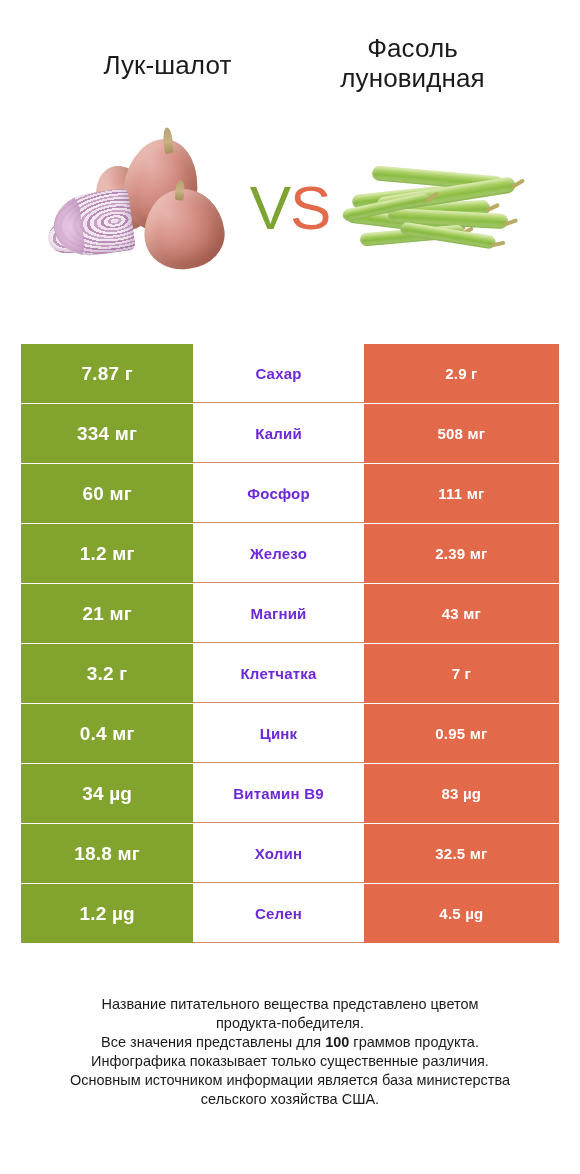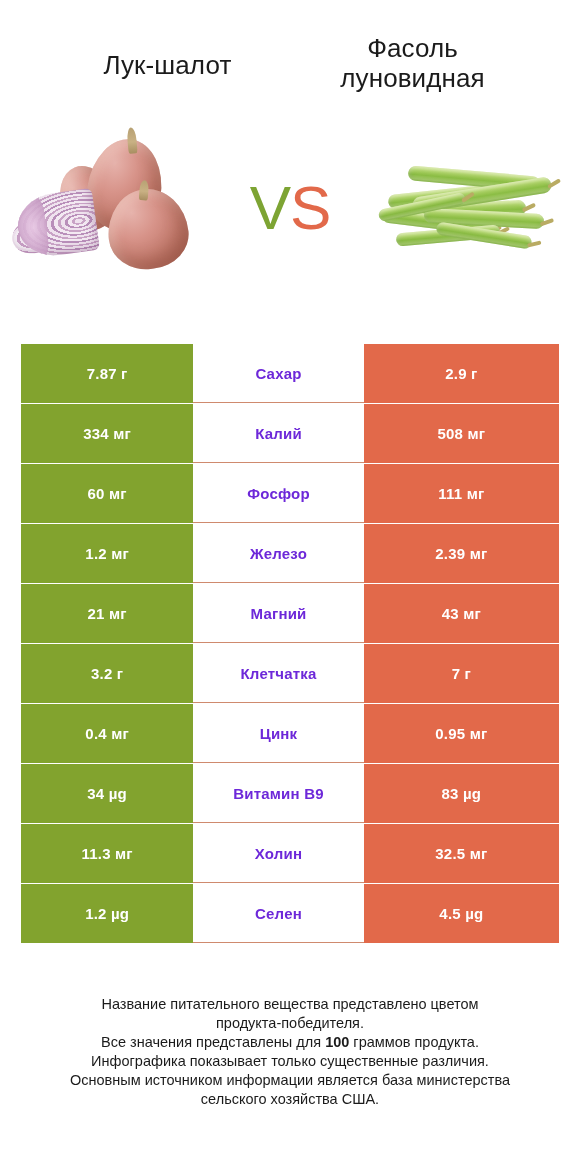--- a/index.html
+++ b/index.html
@@ -42,21 +42,21 @@
     text-align: center;
     padding-top: 0px;
   }
 
   
   .hero {
     position: relative;
     height: 195px;
     display: flex;
     align-items: center;
-    justify-content: space-between;
+    justify-content: center;
   }
   .hero-img {
     width: 210px;
     height: 150px;
     position: relative;
   }
   .vs {
     font-size: 62px;
     font-weight: 400;
     letter-spacing: -1px;
@@ -169,21 +169,21 @@
   .cell {
     display: flex;
     align-items: center;
     justify-content: center;
     box-sizing: border-box;
   }
   .cell.left-val {
     width: 180px;
     background: #82a32e;
     color: #ffffff;
-    font-size: 15px;
+    font-size: 19px;
     font-weight: bold;
     letter-spacing: 0.2px;
   }
   .cell.nutrient {
     width: 178px;
     background: #ffffff;
     color: #6d28d9;
     font-size: 15px;
     font-weight: bold;
     letter-spacing: 0.2px;
@@ -292,21 +292,21 @@
     <div class="cell left-val">0.4 мг</div>
     <div class="cell nutrient">Цинк</div>
     <div class="cell right-val">0.95 мг</div>
   </div>
   <div class="row">
     <div class="cell left-val">34 µg</div>
     <div class="cell nutrient">Витамин B9</div>
     <div class="cell right-val">83 µg</div>
   </div>
   <div class="row">
-    <div class="cell left-val">11.3 мг</div>
+    <div class="cell left-val">18.8 мг</div>
     <div class="cell nutrient">Холин</div>
     <div class="cell right-val">32.5 мг</div>
   </div>
   <div class="row">
     <div class="cell left-val">1.2 µg</div>
     <div class="cell nutrient">Селен</div>
     <div class="cell right-val">4.5 µg</div>
   </div>
 </div>
 

